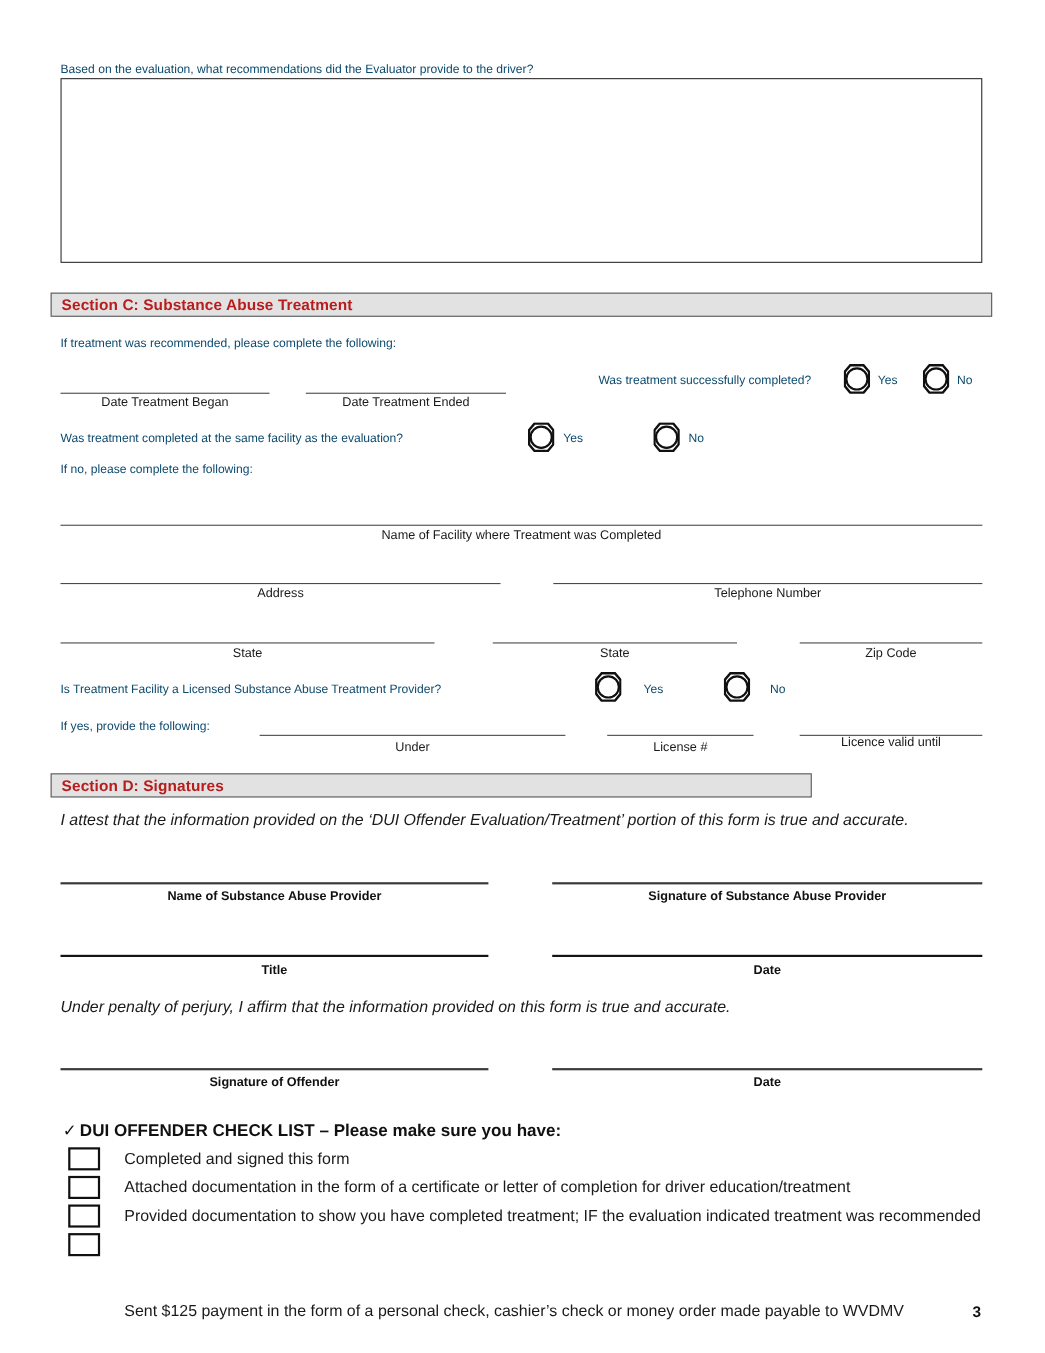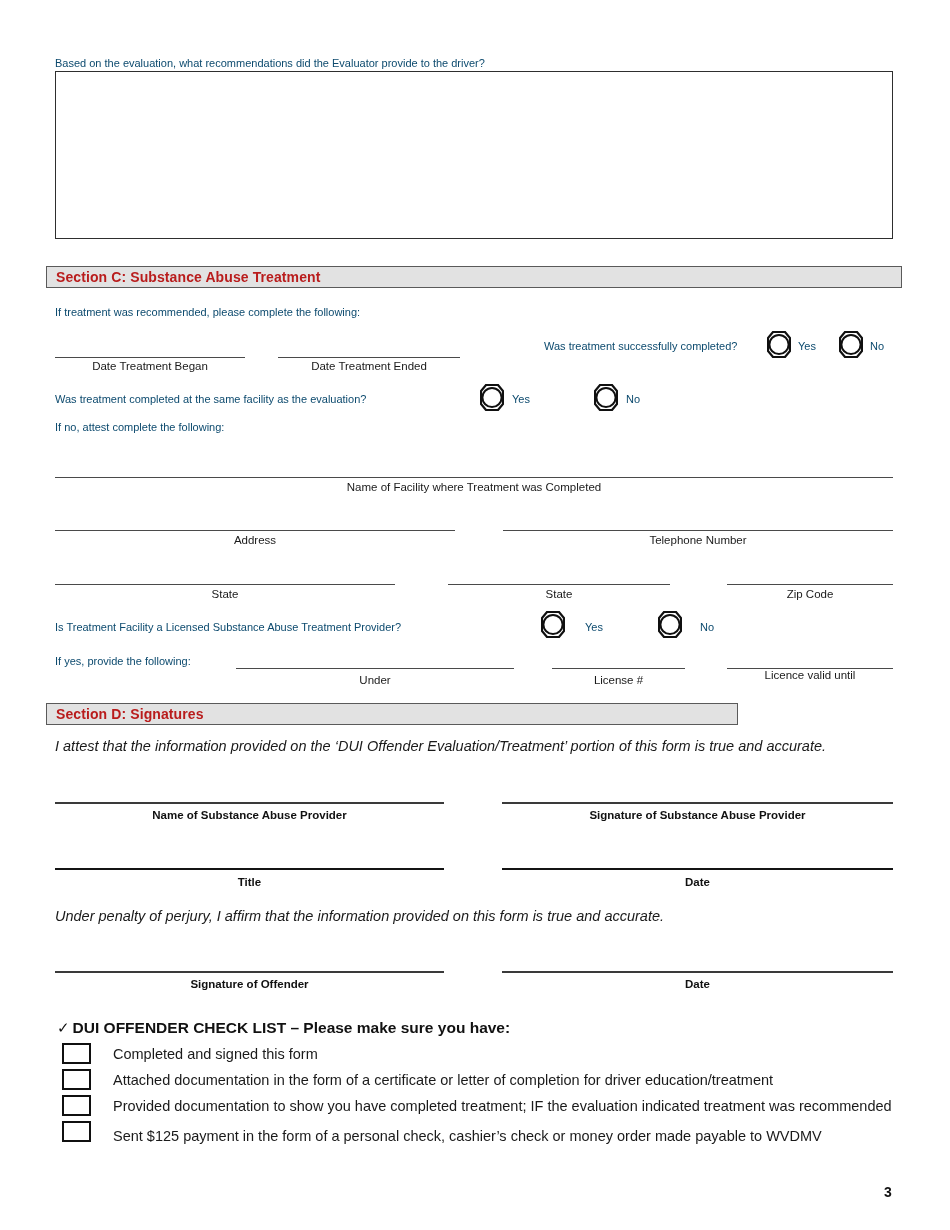--- a/index.html
+++ b/index.html
@@ -185,21 +185,21 @@
   <div class="q-text" style="left:512px; top:390px;">Yes</div>
 
   <div class="bubble" style="left:594px; top:384px;">
     <svg viewBox="0 0 24 27">
       <polygon points="6,1 18,1 23,7 23,20 18,26 6,26 1,20 1,7" fill="#ffffff" stroke="#101010" stroke-width="2.2"></polygon>
       <circle cx="12" cy="13.5" r="9.6" fill="#ffffff" stroke="#101010" stroke-width="2"></circle>
     </svg>
   </div>
   <div class="q-text" style="left:626px; top:390px;">No</div>
 
-  <div class="q-text" style="left:55px; top:418px;">If no, attest complete the following:</div>
+  <div class="q-text" style="left:55px; top:418px;">If no, please complete the following:</div>
 
   <div class="rule" style="left:55px; top:477px; width:838px;"></div>
   <div class="caption" style="left:55px; top:481px; width:838px;">Name of Facility where Treatment was Completed</div>
 
   <div class="rule" style="left:55px; top:530px; width:400px;"></div>
   <div class="caption" style="left:55px; top:534px; width:400px;">Address</div>
 
   <div class="rule" style="left:503px; top:530px; width:390px;"></div>
   <div class="caption" style="left:503px; top:534px; width:390px;">Telephone Number</div>
 
@@ -274,17 +274,17 @@
   <div class="checkbox" style="left:62px; top:1043px;"></div>
   <div class="check-item" style="left:113px; top:1046px;">Completed and signed this form</div>
 
   <div class="checkbox" style="left:62px; top:1069px;"></div>
   <div class="check-item" style="left:113px; top:1072px;">Attached documentation in the form of a certificate or letter of completion for  driver education/treatment</div>
 
   <div class="checkbox" style="left:62px; top:1095px;"></div>
   <div class="check-item" style="left:113px; top:1098px;">Provided documentation to show you have completed treatment; IF the evaluation indicated treatment was recommended</div>
 
   <div class="checkbox" style="left:62px; top:1121px;"></div>
-  <div class="check-item" style="left:113px; top:1128px;">Sent $125 payment in the form of a personal check, cashier’s check or money order made payable to WVDMV</div>
+  <div class="check-item" style="left:113px; top:1184px;">Sent $125 payment in the form of a personal check, cashier’s check or money order made payable to WVDMV</div>
 
   <div class="page-number" style="left:884px; top:1184px;">3</div>
 
 </div>
 
 </body></html>

